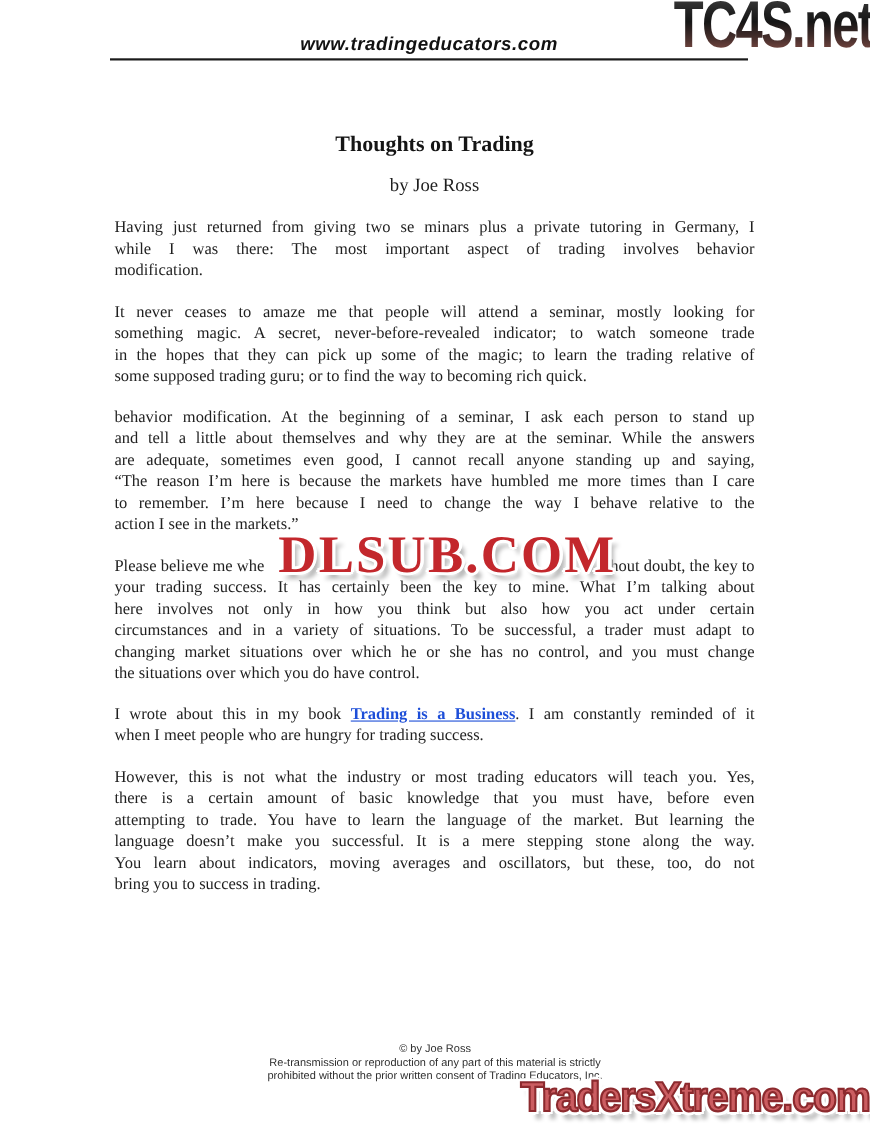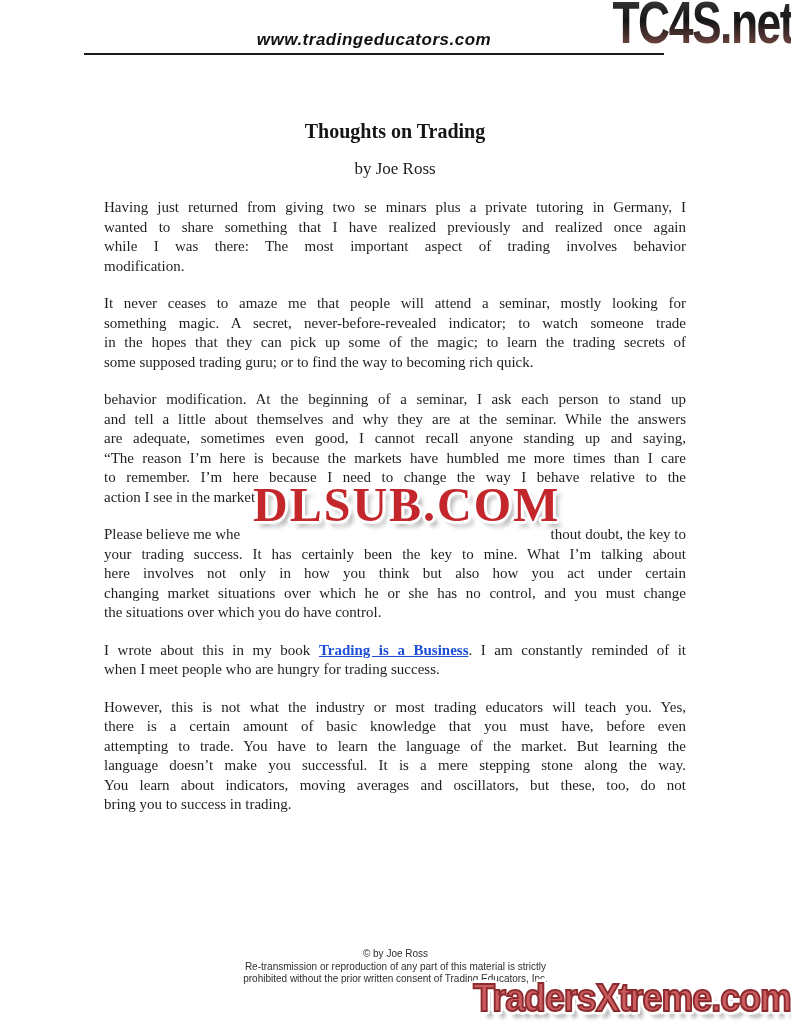--- a/index.html
+++ b/index.html
@@ -2,21 +2,21 @@
 <html><head>
 <meta charset="utf-8">
 <style>
   html,body{margin:0;padding:0;background:#888;}
   .page{
     position:relative;width:791px;height:1024px;background:#fff;
     margin:0 auto;overflow:hidden;
     font-family:"Liberation Serif", serif;color:#1f1f1f;
   }
   
-  .header{position:absolute;left:84px;top:30px;width:580px;text-align:center;}
+  .header{position:absolute;left:100px;top:30px;width:580px;text-align:center;}
   .site-url{
     font-family:"Liberation Sans", sans-serif;font-weight:bold;font-style:italic;
     font-size:17px;letter-spacing:.5px;color:#111;
   }
   .header-rule{margin-top:3px;border-bottom:2px solid #1a1a1a;height:0;}
   
   .article{position:absolute;left:104px;top:103px;width:582px;}
   .article h1{
     margin:16px;font-size:20px;line-height:24px;font-weight:bold;text-align:center;color:#151515;
   }
@@ -74,45 +74,45 @@
   </div>
 
   <div class="wm-tc4s">TC4S.net</div>
 
   <div class="article">
     <h1>Thoughts on Trading</h1>
     <div class="byline">by Joe Ross</div>
     <div id="article-body">
         <div class="para">
           <div class="line just">Having just returned from giving two se minars plus a private tutoring in Germany, I</div>
-          <div class="line just">wanted to share something that I have realized previously and realized once again</div>
           <div class="line just">while I was there: The most important aspect of trading involves behavior</div>
           <div class="line">modification.</div>
         </div>
         <div class="para">
           <div class="line just">It never ceases to amaze me that people will attend a seminar, mostly looking for</div>
           <div class="line just">something magic. A secret, never-before-revealed indicator; to watch someone trade</div>
-          <div class="line just">in the hopes that they can pick up some of the magic; to learn the trading secrets of</div>
+          <div class="line just">in the hopes that they can pick up some of the magic; to learn the trading relative of</div>
           <div class="line">some supposed trading guru; or to find the way to becoming rich quick.</div>
         </div>
         <div class="para">
           <div class="line just">behavior modification. At the beginning of a seminar, I ask each person to stand up</div>
           <div class="line just">and tell a little about themselves and why they are at the seminar. While the answers</div>
           <div class="line just">are adequate, sometimes even good, I cannot recall anyone standing up and saying,</div>
           <div class="line just">“The reason I’m here is because the markets have humbled me more times than I care</div>
           <div class="line just">to remember. I’m here because I need to change the way I behave relative to the</div>
           <div class="line">action I see in the markets.”</div>
         </div>
         <div class="para">
           <div class="line split">
             <span>Please believe me whe</span>
             <span>thout doubt, the key to</span>
           </div>
           <div class="line just">your trading success. It has certainly been the key to mine. What I’m talking about</div>
           <div class="line just">here involves not only in how you think but also how you act under certain</div>
+          <div class="line just">circumstances and in a variety of situations. To be successful, a trader must adapt to</div>
           <div class="line just">changing market situations over which he or she has no control, and you must change</div>
           <div class="line">the situations over which you do have control.</div>
         </div>
         <div class="para">
           <div class="line just"><span>I wrote about this in my book </span><a class="book-link" href="#">Trading is a Business</a><span>. I am constantly reminded of it</span></div>
           <div class="line">when I meet people who are hungry for trading success.</div>
         </div>
         <div class="para">
           <div class="line just">However, this is not what the industry or most trading educators will teach you. Yes,</div>
           <div class="line just">there is a certain amount of basic knowledge that you must have, before even</div>

